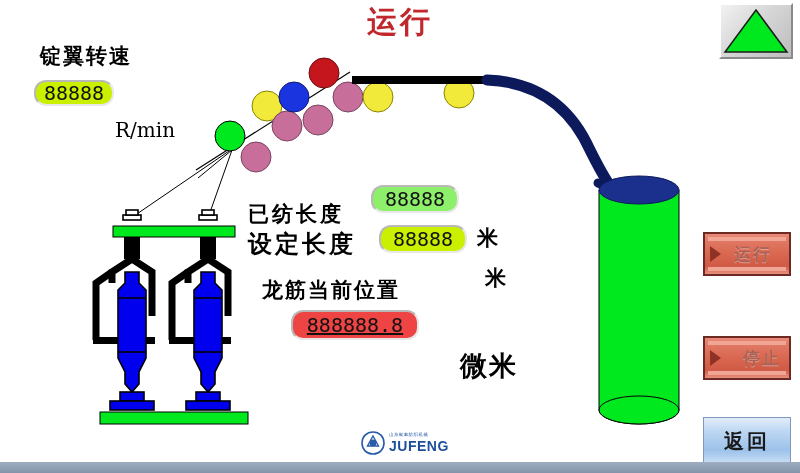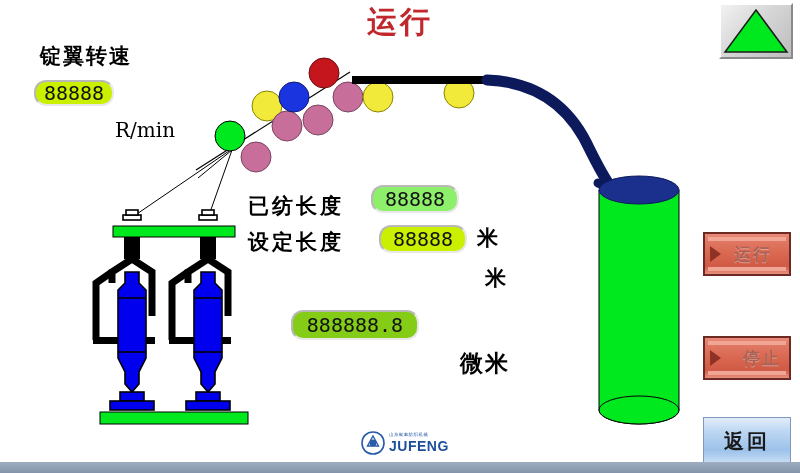--- a/index.html
+++ b/index.html
@@ -18,49 +18,49 @@
     letter-spacing:3px;font-family:"DejaVu Sans",sans-serif;
   }
 
   
   .cnlabel{
     color:#000;font-weight:700;font-family:"DejaVu Sans",sans-serif;
     white-space:nowrap;
     text-align:right;
   }
   #lbl-speed{left:40px;top:42px;font-size:21px;letter-spacing:2px;}
-  #lbl-spun{left:248px;top:192px;font-size:21px;letter-spacing:3px;}
-  #lbl-set{left:248px;top:228px;font-size:21px;letter-spacing:3px;}
+  #lbl-spun{left:248px;top:200px;font-size:21px;letter-spacing:3px;}
+  #lbl-set{left:248px;top:228px;font-size:24px;letter-spacing:3px;}
   #lbl-pos{left:262px;top:276px;font-size:21px;letter-spacing:2px;}
 
   .unit{
     color:#000;font-weight:700;font-family:"DejaVu Sans",sans-serif;
     white-space:nowrap;
     margin-top:36px;
   }
   #unit-rmin{left:115px;top:82px;font-size:20px;font-family:"DejaVu Serif",serif;font-weight:400;}
   #unit-m1{left:477px;top:188px;font-size:21px;}
   #unit-m2{left:485px;top:228px;font-size:21px;}
-  #unit-um{left:460px;top:312px;font-size:23px;letter-spacing:2px;}
+  #unit-um{left:460px;top:312px;font-size:27px;letter-spacing:2px;}
 
   
   .valfield{
     box-sizing:border-box;
     border-top:2px solid #b9b9b9;
     border-left:2px solid #b9b9b9;
     border-right:2px solid #e8e8e8;
     border-bottom:2px solid #e8e8e8;
     display:flex;align-items:center;justify-content:center;
     font-family:"DejaVu Sans Mono","Liberation Mono",monospace;
     color:#111;letter-spacing:0px;border-radius:12px;
   }
   #val-speed{left:34px;top:80px;width:80px;height:26px;background:#caf000;font-size:20px;}
   #val-spun{left:371px;top:185px;width:88px;height:28px;background:#8ef06a;font-size:20px;}
   #val-set{left:379px;top:225px;width:88px;height:28px;background:#caf000;font-size:20px;}
-  #val-pos{left:291px;top:310px;width:128px;height:30px;background:#84cc16;font-size:20px;}
+  #val-pos{left:291px;top:310px;width:128px;height:30px;background:#ef4444;font-size:20px;text-decoration:underline;}
 
   
   #indicator-panel{
     left:719px;top:3px;width:74px;height:56px;
     background:linear-gradient(135deg,#f2f2f2 0%,#d6d6d6 45%,#bdbdbd 100%);
     border-top:2px solid #ffffff;border-left:2px solid #ffffff;
     border-right:2px solid #8a8a8a;border-bottom:2px solid #8a8a8a;
     box-sizing:border-box;
   }
   #indicator-panel svg{display:block;}
@@ -220,20 +220,21 @@
   <div id="unit-rmin" class="abs unit">R/min</div>
 
   <div id="lbl-spun" class="abs cnlabel">已纺长度</div>
   <div id="val-spun" class="abs valfield">88888</div>
   <div id="unit-m1" class="abs unit">米</div>
 
   <div id="lbl-set" class="abs cnlabel">设定长度</div>
   <div id="val-set" class="abs valfield">88888</div>
   <div id="unit-m2" class="abs unit">米</div>
 
+  <div id="lbl-pos" class="abs cnlabel">龙筋当前位置</div>
   <div id="val-pos" class="abs valfield">888888.8</div>
   <div id="unit-um" class="abs unit">微米</div>
 
   <div id="btn-run" class="abs redbtn">
     <span class="cap"></span>
     <span class="capb"></span>
     <span class="arrow"></span>
     <span class="btxt">运行</span>
   </div>
 

